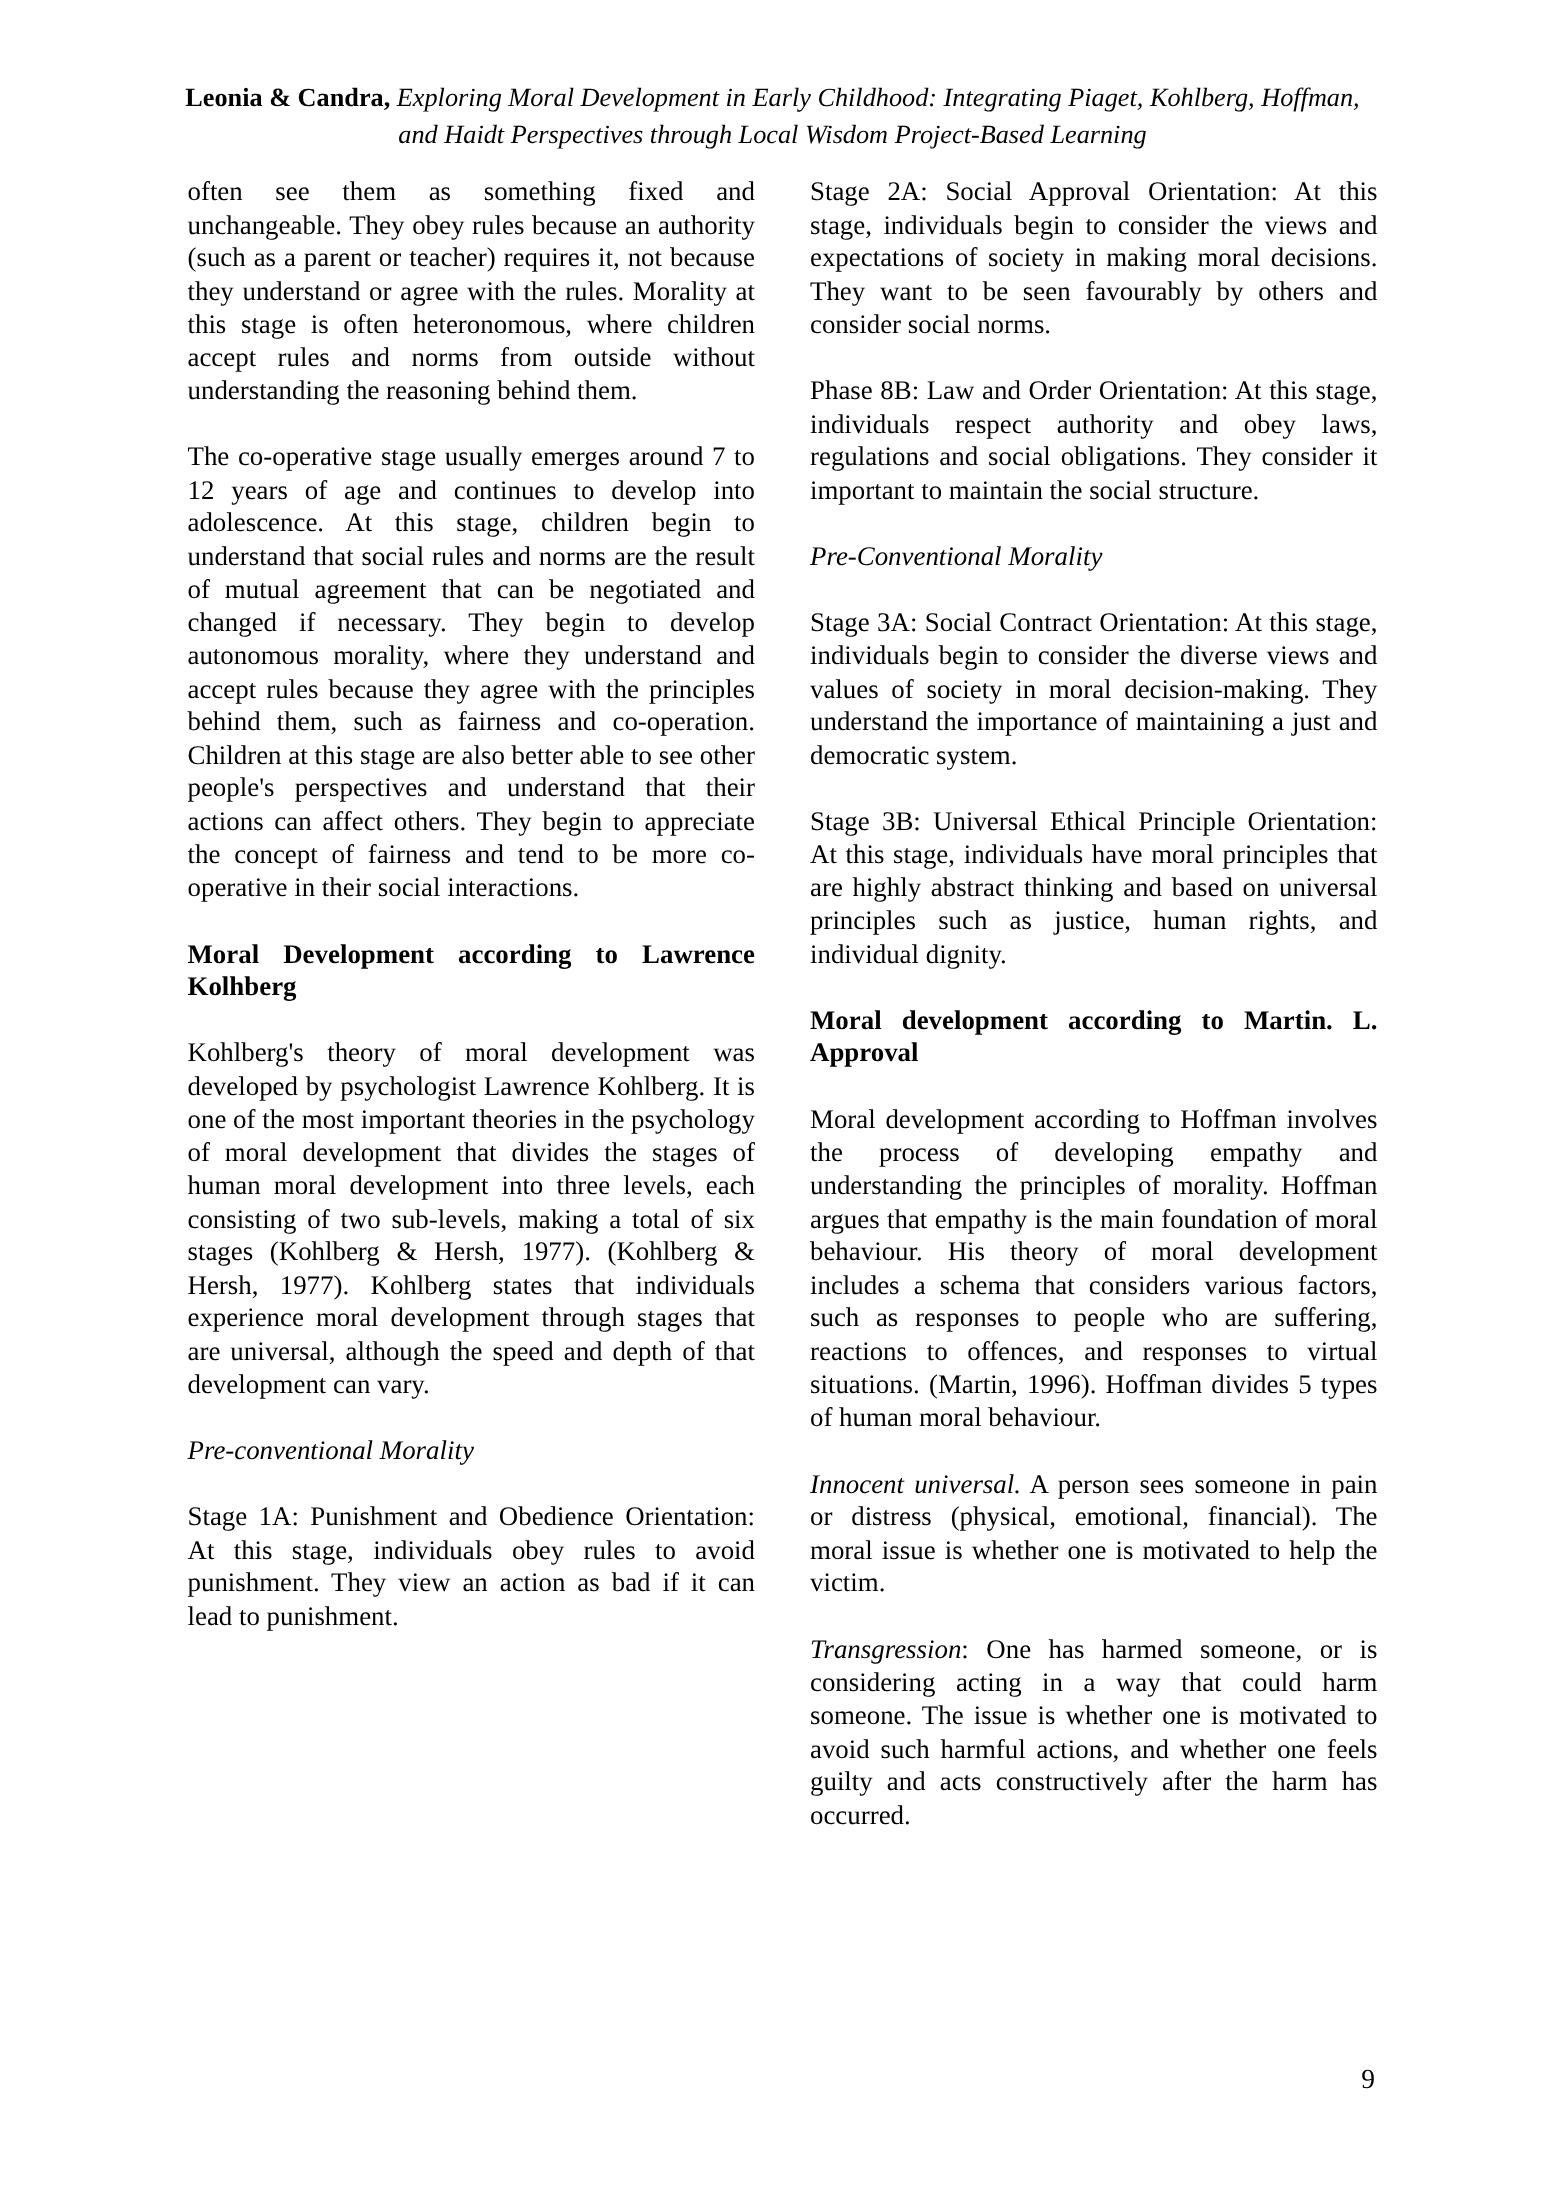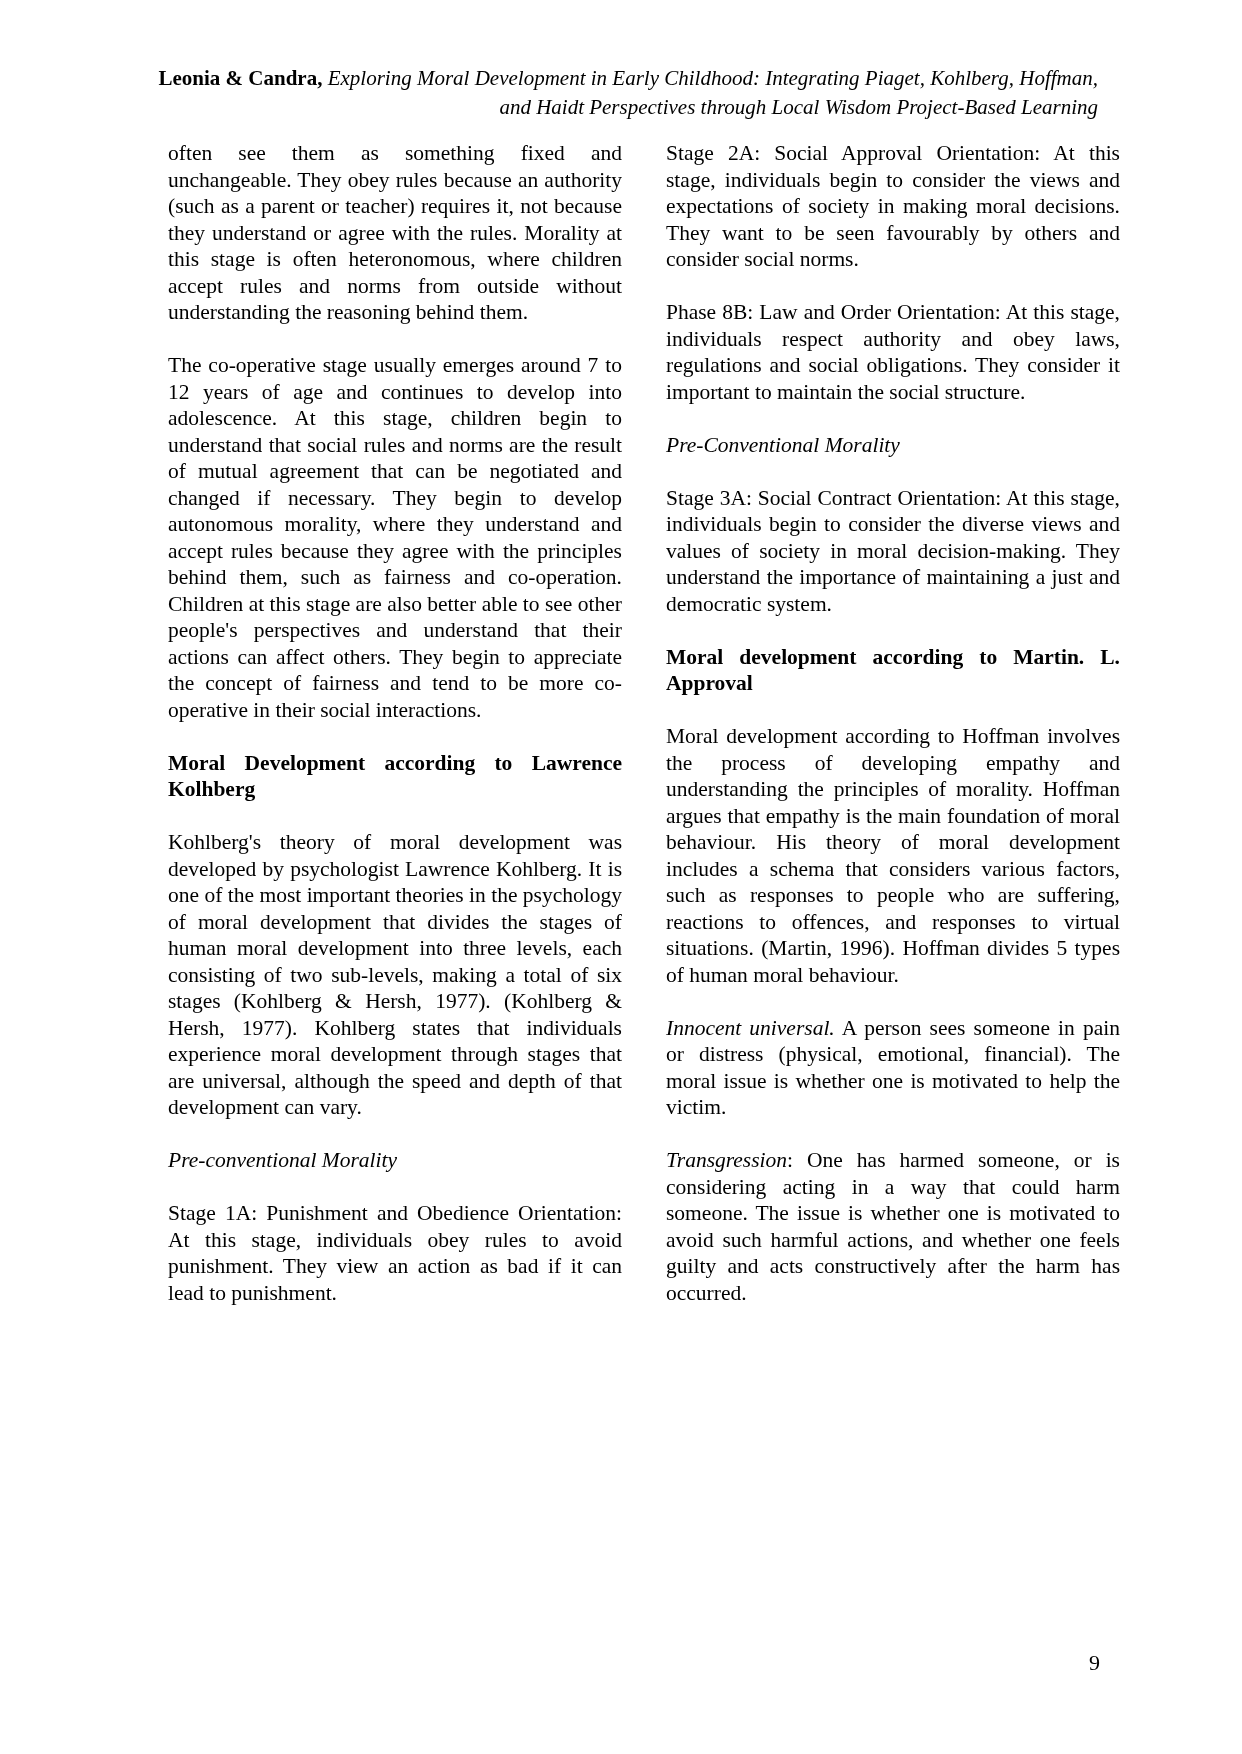--- a/index.html
+++ b/index.html
@@ -20,37 +20,36 @@
     inset: 0;
     background: #ffffff;
   }
   .running-header {
     position: absolute;
     left: 138px;
     top: 64px;
     width: 960px;
     font-size: 21px;
     line-height: 29px;
-    text-align: right;
+    text-align: center;
   }
   .running-header .authors {
     font-weight: bold;
     font-style: normal;
   }
   .running-header .title {
     font-style: italic;
   }
   .columns {
     position: absolute;
     left: 150px;
     top: 140px;
     width: 952px;
     display: flex;
     gap: 44px;
-    margin-left: 18px;
   }
   .col {
     width: 454px;
   }
   .para, .h-italic, .h-bold {
     margin: 0 0 26.5px 0;
     font-size: 21.5px;
     line-height: 26.5px;
   }
   .para {
@@ -97,20 +96,21 @@
       <p class="para">Kohlberg's theory of moral development was developed by psychologist Lawrence Kohlberg. It is one of the most important theories in the psychology of moral development that divides the stages of human moral development into three levels, each consisting of two sub-levels, making a total of six stages (Kohlberg &amp; Hersh, 1977). (Kohlberg &amp; Hersh, 1977). Kohlberg states that individuals experience moral development through stages that are universal, although the speed and depth of that development can vary.</p>
       <p class="h-italic">Pre-conventional Morality</p>
       <p class="para">Stage 1A: Punishment and Obedience Orientation: At this stage, individuals obey rules to avoid punishment. They view an action as bad if it can lead to punishment.</p>
     </div>
 
     <div class="col">
       <p class="para">Stage 2A: Social Approval Orientation: At this stage, individuals begin to consider the views and expectations of society in making moral decisions. They want to be seen favourably by others and consider social norms.</p>
       <p class="para">Phase 8B: Law and Order Orientation: At this stage, individuals respect authority and obey laws, regulations and social obligations. They consider it important to maintain the social structure.</p>
       <p class="h-italic">Pre-Conventional Morality</p>
       <p class="para">Stage 3A: Social Contract Orientation: At this stage, individuals begin to consider the diverse views and values of society in moral decision-making. They understand the importance of maintaining a just and democratic system.</p>
+      <p class="para">Stage 3B: Universal Ethical Principle Orientation: At this stage, individuals have moral principles that are highly abstract thinking and based on universal principles such as justice, human rights, and individual dignity.</p>
       <p class="h-bold">Moral development according to Martin. L. Approval</p>
       <p class="para">Moral development according to Hoffman involves the process of developing empathy and understanding the principles of morality. Hoffman argues that empathy is the main foundation of moral behaviour. His theory of moral development includes a schema that considers various factors, such as responses to people who are suffering, reactions to offences, and responses to virtual situations. (Martin, 1996). Hoffman divides 5 types of human moral behaviour.</p>
       <p class="para"><span class="lead-italic">Innocent universal.</span><span> A person sees someone in pain or distress (physical, emotional, financial). The moral issue is whether one is motivated to help the victim.</span></p>
       <p class="para"><span class="lead-italic">Transgression</span><span>: One has harmed someone, or is considering acting in a way that could harm someone. The issue is whether one is motivated to avoid such harmful actions, and whether one feels guilty and acts constructively after the harm has occurred.</span></p>
     </div>
 
   </div>
 
   <div class="page-number">9</div>
 

